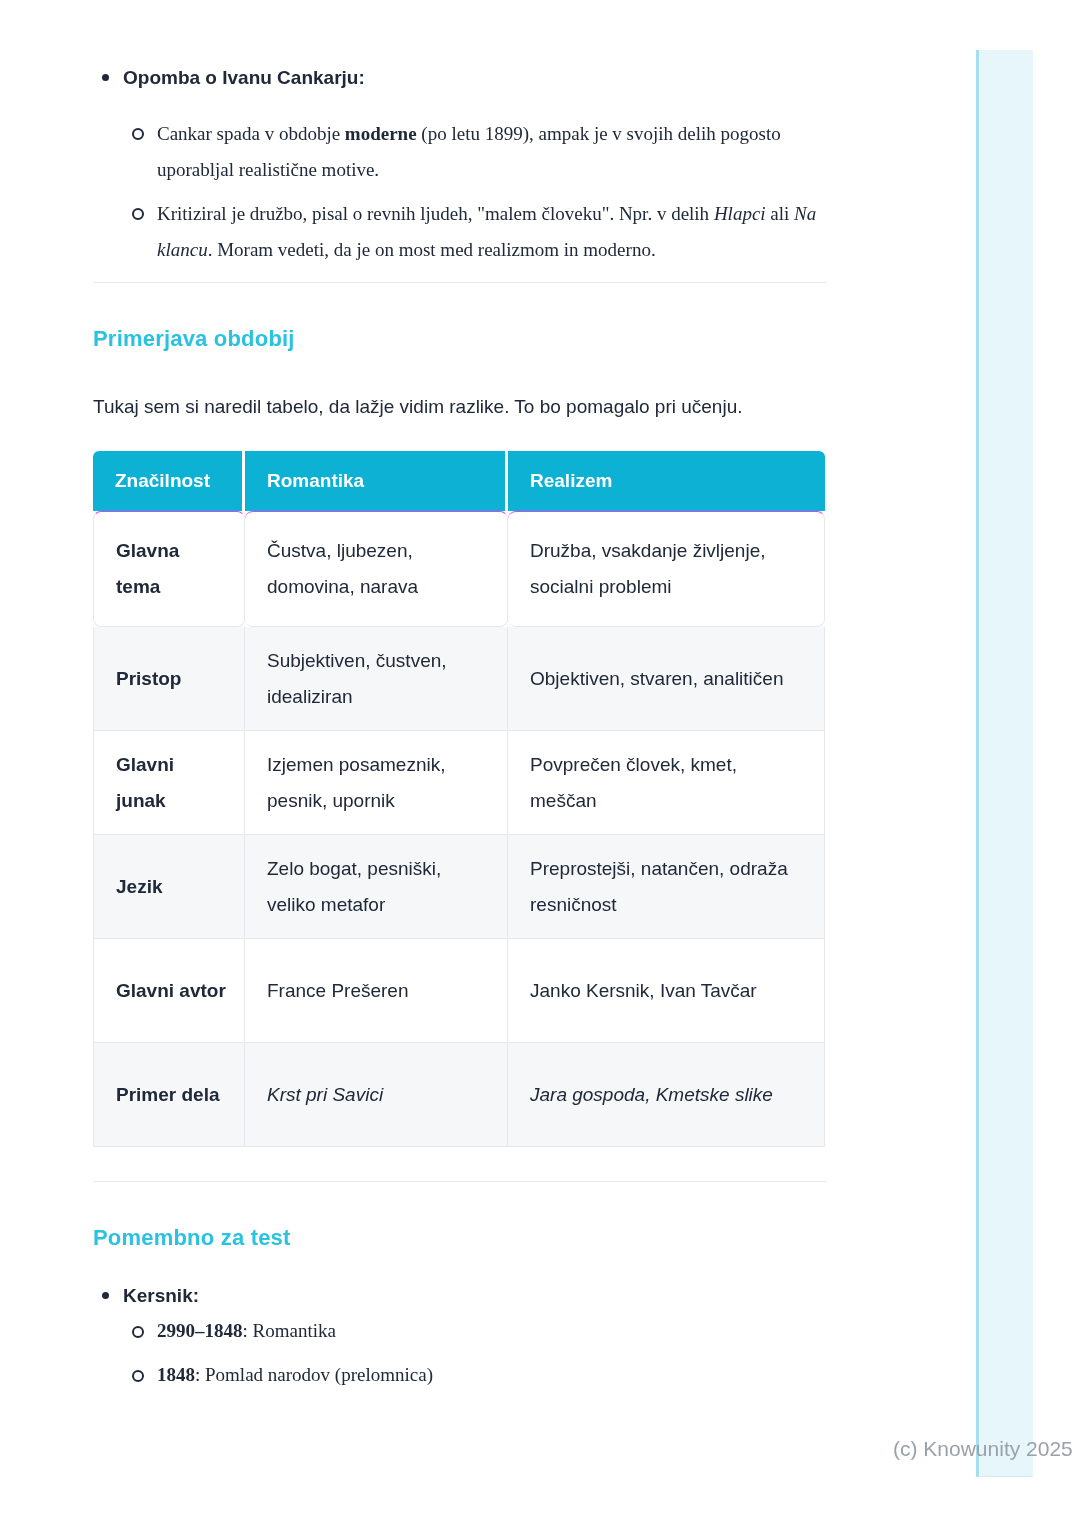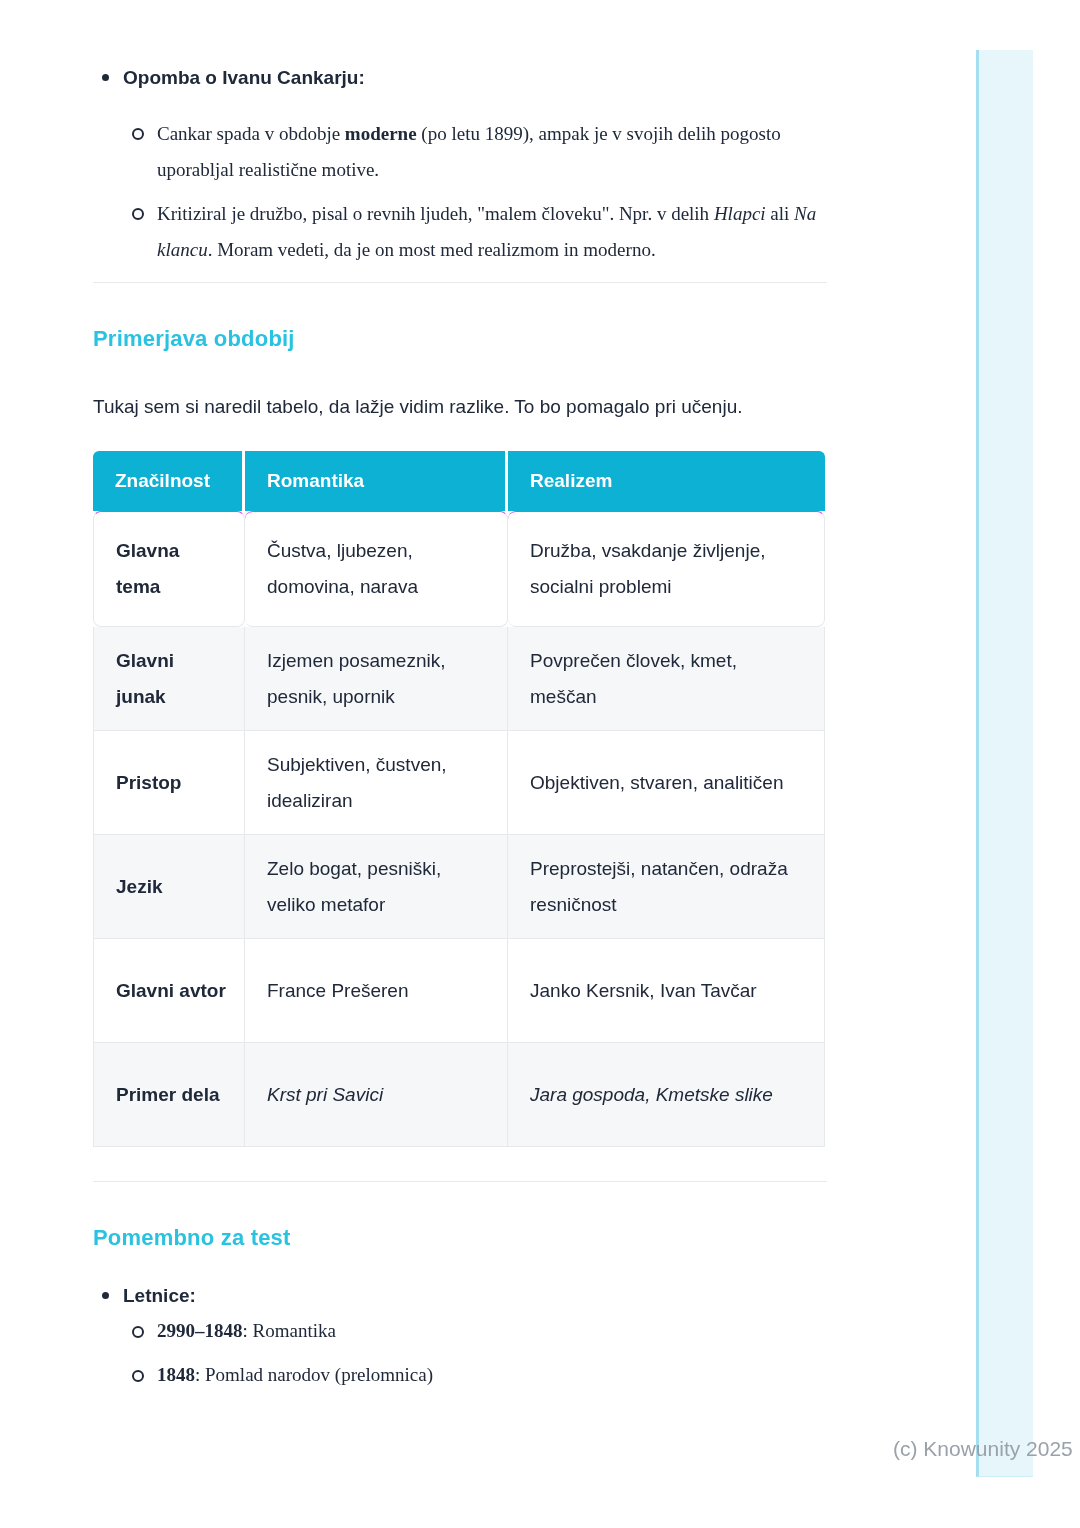--- a/index.html
+++ b/index.html
@@ -159,30 +159,30 @@
           <th>Realizem</th>
         </tr>
       </thead>
       <tbody>
         <tr>
           <td class="lab">Glavna tema</td>
           <td>Čustva, ljubezen, domovina, narava</td>
           <td>Družba, vsakdanje življenje, socialni problemi</td>
         </tr>
         <tr>
+          <td class="lab">Pristop</td>
+          <td>Subjektiven, čustven, idealiziran</td>
+          <td>Objektiven, stvaren, analitičen</td>
+        </tr>
+        <tr>
           <td class="lab">Glavni junak</td>
           <td>Izjemen posameznik, pesnik, upornik</td>
           <td>Povprečen človek, kmet, meščan</td>
         </tr>
         <tr>
-          <td class="lab">Pristop</td>
-          <td>Subjektiven, čustven, idealiziran</td>
-          <td>Objektiven, stvaren, analitičen</td>
-        </tr>
-        <tr>
           <td class="lab">Jezik</td>
           <td>Zelo bogat, pesniški, veliko metafor</td>
           <td>Preprostejši, natančen, odraža resničnost</td>
         </tr>
         <tr>
           <td class="lab">Glavni avtor</td>
           <td>France Prešeren</td>
           <td>Janko Kersnik, Ivan Tavčar</td>
         </tr>
         <tr>
@@ -192,21 +192,21 @@
         </tr>
       </tbody>
     </table>
 
     <hr class="divider divider2">
 
     <h1 class="section-heading">Pomembno za test</h1>
 
     <ul class="l1" style="margin-top:26px;">
       <li>
-        <span>Letnice:</span>
+        <span>Kersnik:</span>
       </li>
     </ul>
     <ul class="l2 tight">
       <li><strong>2990–1848</strong><span>: Romantika</span></li>
       <li><strong>1848</strong><span>: Pomlad narodov (prelomnica)</span></li>
     </ul>
 
   </div>
 
   <div class="highlight-bar"></div>

